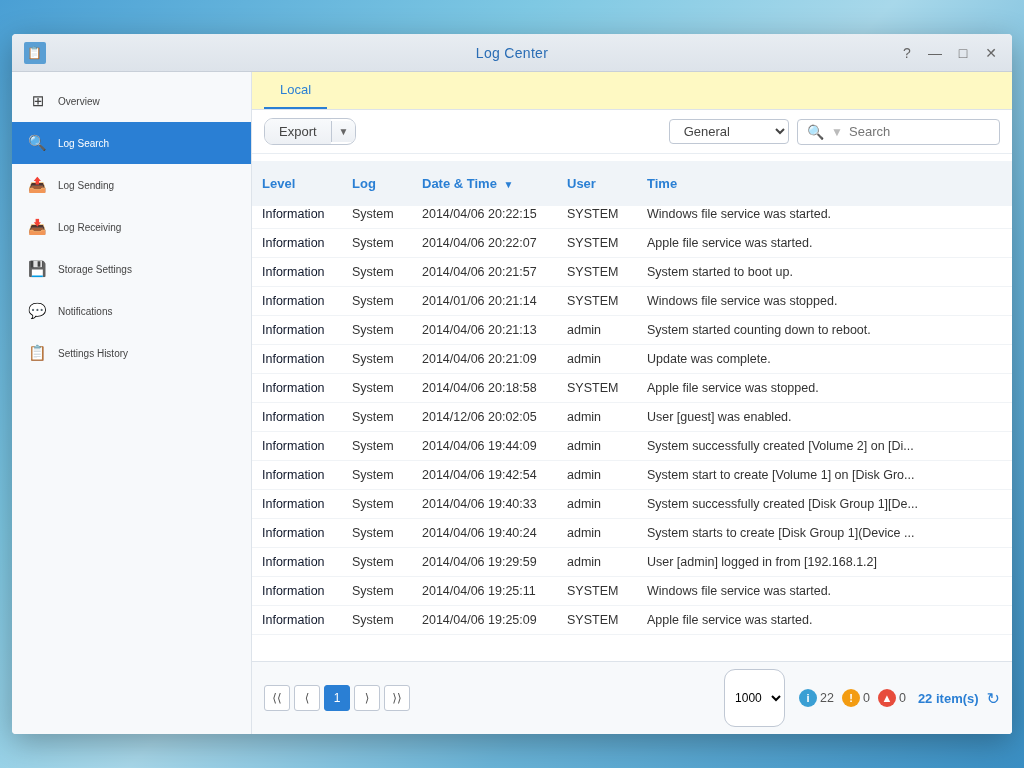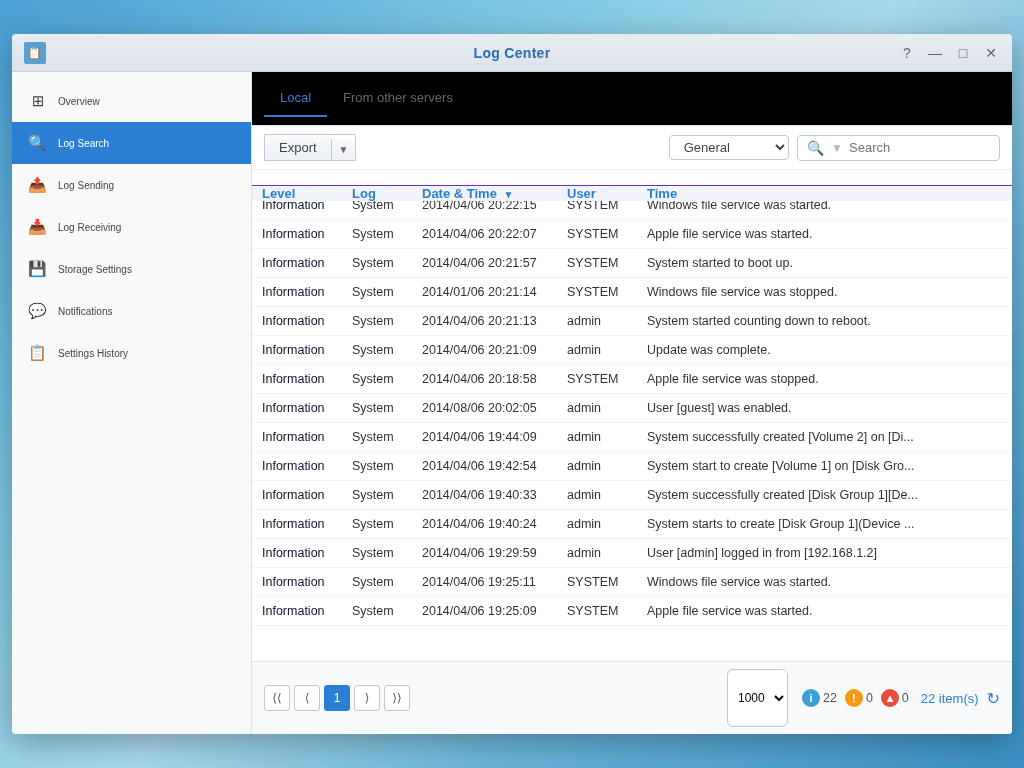--- a/index.html
+++ b/index.html
@@ -39,21 +39,21 @@
       left: 12px;
       width: 22px;
       height: 22px;
       background: #5a9fd4;
       border-radius: 2px;
       display: flex; align-items: center; justify-content: center;
       color: white; font-size: 12px;
     }
     .titlebar-title {
       font-size: 14px;
-      font-weight: 700;
+      font-weight: 400;
       color: #2a6db5;
       letter-spacing: 0.3px;
     }
     .titlebar-controls {
       position: absolute;
       right: 10px;
       display: flex;
       gap: 6px;
       align-items: center;
     }
@@ -108,22 +108,22 @@
     .content {
       flex: 1;
       display: flex;
       flex-direction: column;
       background: white;
       overflow: hidden;
     }
     .tabs {
       display: flex;
       border-bottom: 1px solid #dde3ea;
-      padding: 8px 12px;
-      background: #000000;
+      padding: 0 12px;
+      background: #fef9c3;
     }
     .tab {
       padding: 10px 16px;
       cursor: pointer;
       color: #666;
       border-bottom: 2px solid transparent;
       font-size: 13px;
     }
     .tab.active {
       color: #2a7fd4;
@@ -133,23 +133,23 @@
     .toolbar {
       display: flex;
       align-items: center;
       padding: 8px 12px;
       gap: 8px;
       border-bottom: 1px solid #e8edf2;
       background: white;
     }
     .export-btn-group {
       display: flex;
-      align-items: flex-end;
+      align-items: center;
       border: 1px solid #c0c8d4;
-      border-radius: 1px;
+      border-radius: 9px;
       overflow: hidden;
     }
     .export-btn {
       padding: 5px 14px;
       background: linear-gradient(to bottom, #f8fafc, #edf0f4);
       border: none;
       cursor: pointer;
       font-size: 13px;
       color: #444;
     }
@@ -203,28 +203,28 @@
       flex: 1;
       overflow-y: auto;
       overflow-x: hidden;
     }
     table {
       width: 100%;
       border-collapse: collapse;
     }
     thead th {
       background: #f0f4f8;
-      padding: 0 10px;
+      padding: 15px 10px;
       text-align: left;
       color: #2a7fd4;
       font-weight: 600;
       font-size: 13px;
-      border-bottom: 6px solid #6d28d9;
+      border-bottom: 1px solid #6d28d9;
       position: sticky;
-      top: 16px;
+      top: 7px;
       z-index: 1;
     }
     thead th.sortable { cursor: pointer; }
     thead th .sort-arrow { font-size: 10px; color: #2a7fd4; margin-left: 3px; }
     tbody tr { border-bottom: 1px solid #f0f3f6; }
     tbody td {
       padding: 7px 10px;
       font-size: 12.5px;
       color: #333;
       white-space: nowrap;
@@ -256,21 +256,21 @@
     }
     .page-btn.active {
       background: #2a7fd4;
       color: white;
       border-color: #2a7fd4;
     }
     .page-spacer { flex: 1; }
     .per-page-select {
       padding: 20px 6px;
       border: 1px solid #c0c8d4;
-      border-radius: 6px;
+      border-radius: 11px;
       font-size: 12px;
       background: white;
       cursor: pointer;
     }
     .log-stats {
       display: flex;
       align-items: center;
       gap: 8px;
       font-size: 12.5px;
       color: #555;
@@ -278,21 +278,21 @@
     }
     .stat-badge {
       display: flex;
       align-items: center;
       gap: 3px;
       font-size: 12.5px;
     }
     .stat-info { color: white; background: #3a9fd4; border-radius: 50%; width: 18px; height: 18px; display: flex; align-items: center; justify-content: center; font-size: 11px; font-weight: bold; }
     .stat-warn { color: white; background: #f39c12; border-radius: 50%; width: 18px; height: 18px; display: flex; align-items: center; justify-content: center; font-size: 11px; font-weight: bold; }
     .stat-error { color: white; background: #e74c3c; border-radius: 50%; width: 18px; height: 18px; display: flex; align-items: center; justify-content: center; font-size: 11px; font-weight: bold; }
-    .items-label { color: #2a7fd4; font-weight: 400; margin-left: 8px; }
+    .items-label { color: #2a7fd4; font-weight: 700; margin-left: 8px; }
     .refresh-btn {
       background: none;
       border: none;
       cursor: pointer;
       color: #2a7fd4;
       font-size: 16px;
       margin-left: 4px;
     }
     
     .table-container::-webkit-scrollbar { width: 8px; }
@@ -345,21 +345,20 @@
       <div class="sidebar-item">
         <span class="icon">📋</span>
         <span class="label">Settings History</span>
       </div>
     </div>
 
     <div class="content">
 
       <div class="tabs">
         <div class="tab active">Local</div>
-        <div class="tab">From other servers</div>
       </div>
 
       <div class="toolbar">
         <div class="export-btn-group">
           <button class="export-btn">Export</button>
           <button class="export-dropdown">▼</button>
         </div>
         <div class="spacer"></div>
         <select class="filter-select">
           <option>General</option>
@@ -443,21 +442,21 @@
               <tr>
                 <td class="level-info">Information</td>
                 <td>System</td>
                 <td>2014/04/06 20:18:58</td>
                 <td>SYSTEM</td>
                 <td>Apple file service was stopped.</td>
               </tr>
               <tr>
                 <td class="level-info">Information</td>
                 <td>System</td>
-                <td>2014/08/06 20:02:05</td>
+                <td>2014/12/06 20:02:05</td>
                 <td>admin</td>
                 <td>User [guest] was enabled.</td>
               </tr>
               <tr>
                 <td class="level-info">Information</td>
                 <td>System</td>
                 <td>2014/04/06 19:44:09</td>
                 <td>admin</td>
                 <td>System successfully created [Volume 2] on [Di...</td>
               </tr>

